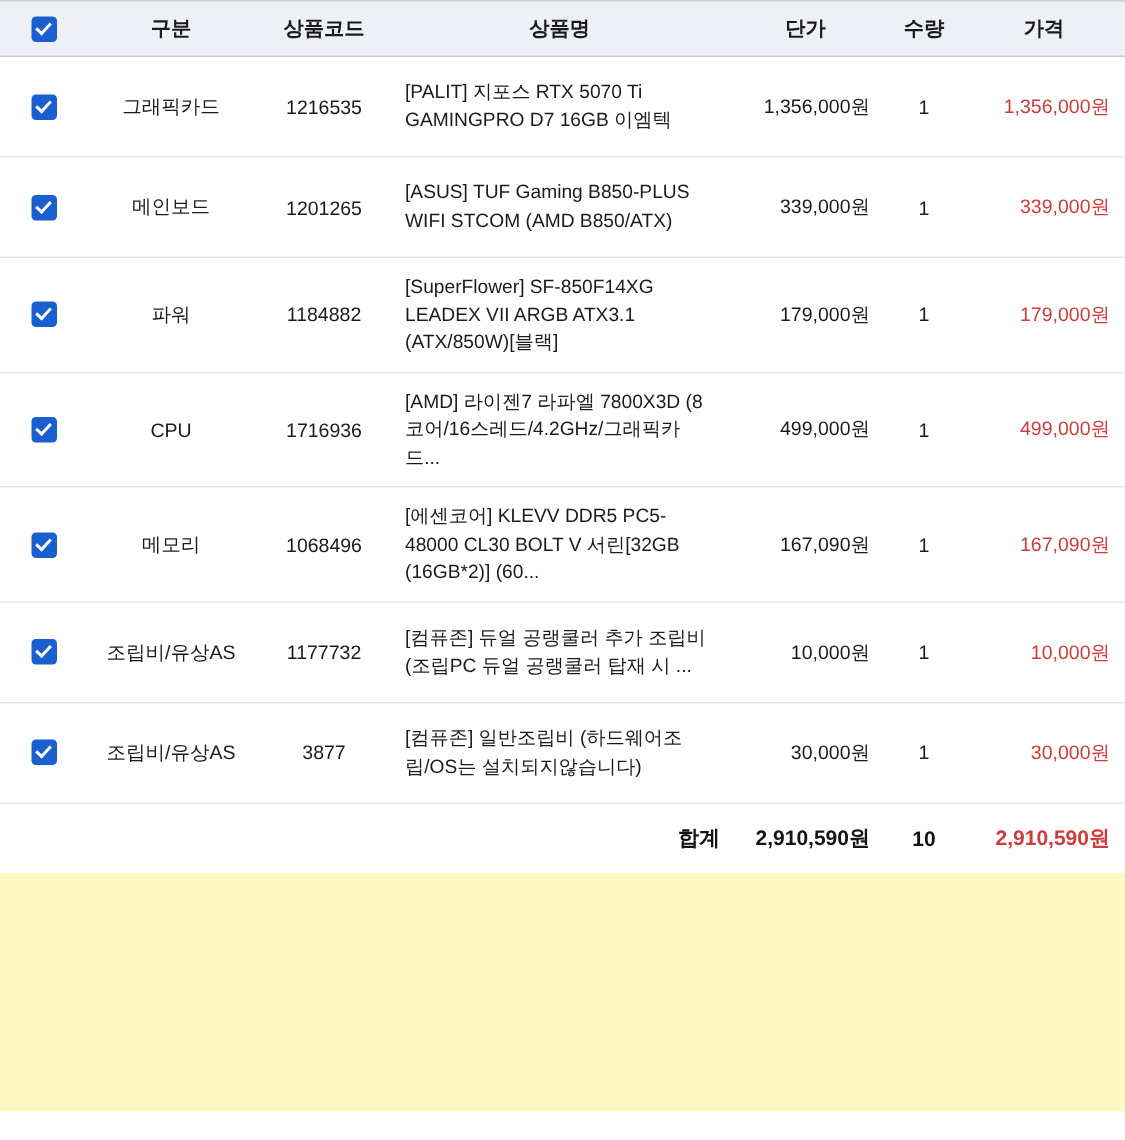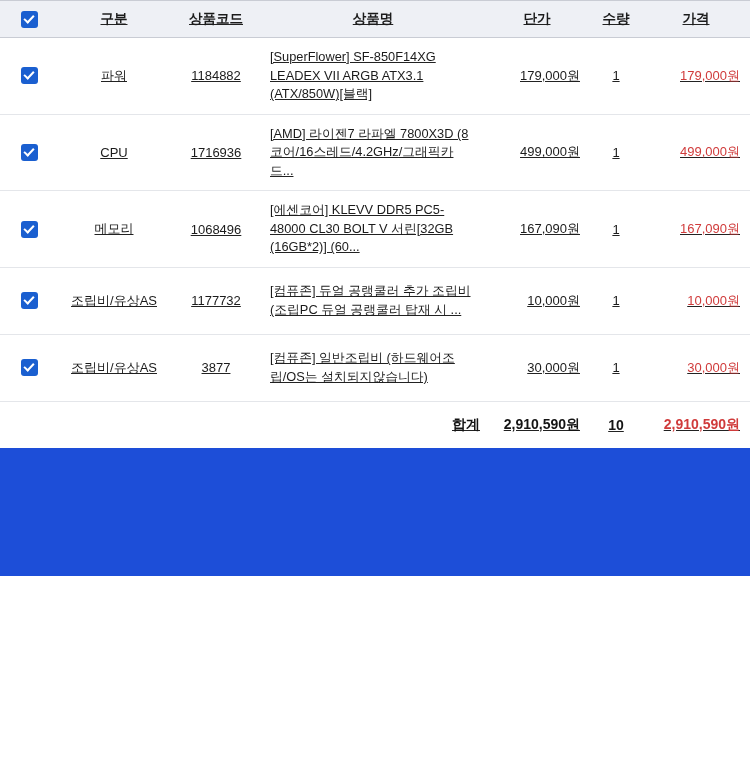--- a/index.html
+++ b/index.html
@@ -9,26 +9,25 @@
   }
   body {
     width: 750px;
     height: 760px;
     font-family: "Liberation Sans", sans-serif;
     color: #222222;
     overflow: hidden;
   }
   .sheet {
     width: 750px;
-    height: 576px;
-    background: #1d4ed8;
+    height: 741px;
+    background: #fef9c3;
     box-sizing: border-box;
     display: flex;
     flex-direction: column;
-    text-decoration: underline;
   }
   table.parts {
     width: 100%;
     border-collapse: collapse;
     table-layout: fixed;
   }
   
   thead th {
     background: #eef0f5;
     font-size: 13.5px;
@@ -143,20 +142,38 @@
         <th>상품코드</th>
         <th>상품명</th>
         <th>단가</th>
         <th>수량</th>
         <th>가격</th>
       </tr>
     </thead>
     <tbody>
       <tr>
         <td class="cell-check"><span class="cbox"></span></td>
+        <td class="cell-cat">그래픽카드</td>
+        <td class="cell-code">1216535</td>
+        <td class="cell-name">[PALIT] 지포스 RTX 5070 Ti GAMINGPRO D7 16GB 이엠텍</td>
+        <td class="cell-price">1,356,000원</td>
+        <td class="cell-qty">1</td>
+        <td class="cell-total">1,356,000원</td>
+      </tr>
+      <tr>
+        <td class="cell-check"><span class="cbox"></span></td>
+        <td class="cell-cat">메인보드</td>
+        <td class="cell-code">1201265</td>
+        <td class="cell-name">[ASUS] TUF Gaming B850-PLUS WIFI STCOM (AMD B850/ATX)</td>
+        <td class="cell-price">339,000원</td>
+        <td class="cell-qty">1</td>
+        <td class="cell-total">339,000원</td>
+      </tr>
+      <tr>
+        <td class="cell-check"><span class="cbox"></span></td>
         <td class="cell-cat">파워</td>
         <td class="cell-code">1184882</td>
         <td class="cell-name">[SuperFlower] SF-850F14XG LEADEX VII ARGB ATX3.1 (ATX/850W)[블랙]</td>
         <td class="cell-price">179,000원</td>
         <td class="cell-qty">1</td>
         <td class="cell-total">179,000원</td>
       </tr>
       <tr>
         <td class="cell-check"><span class="cbox"></span></td>
         <td class="cell-cat">CPU</td>

